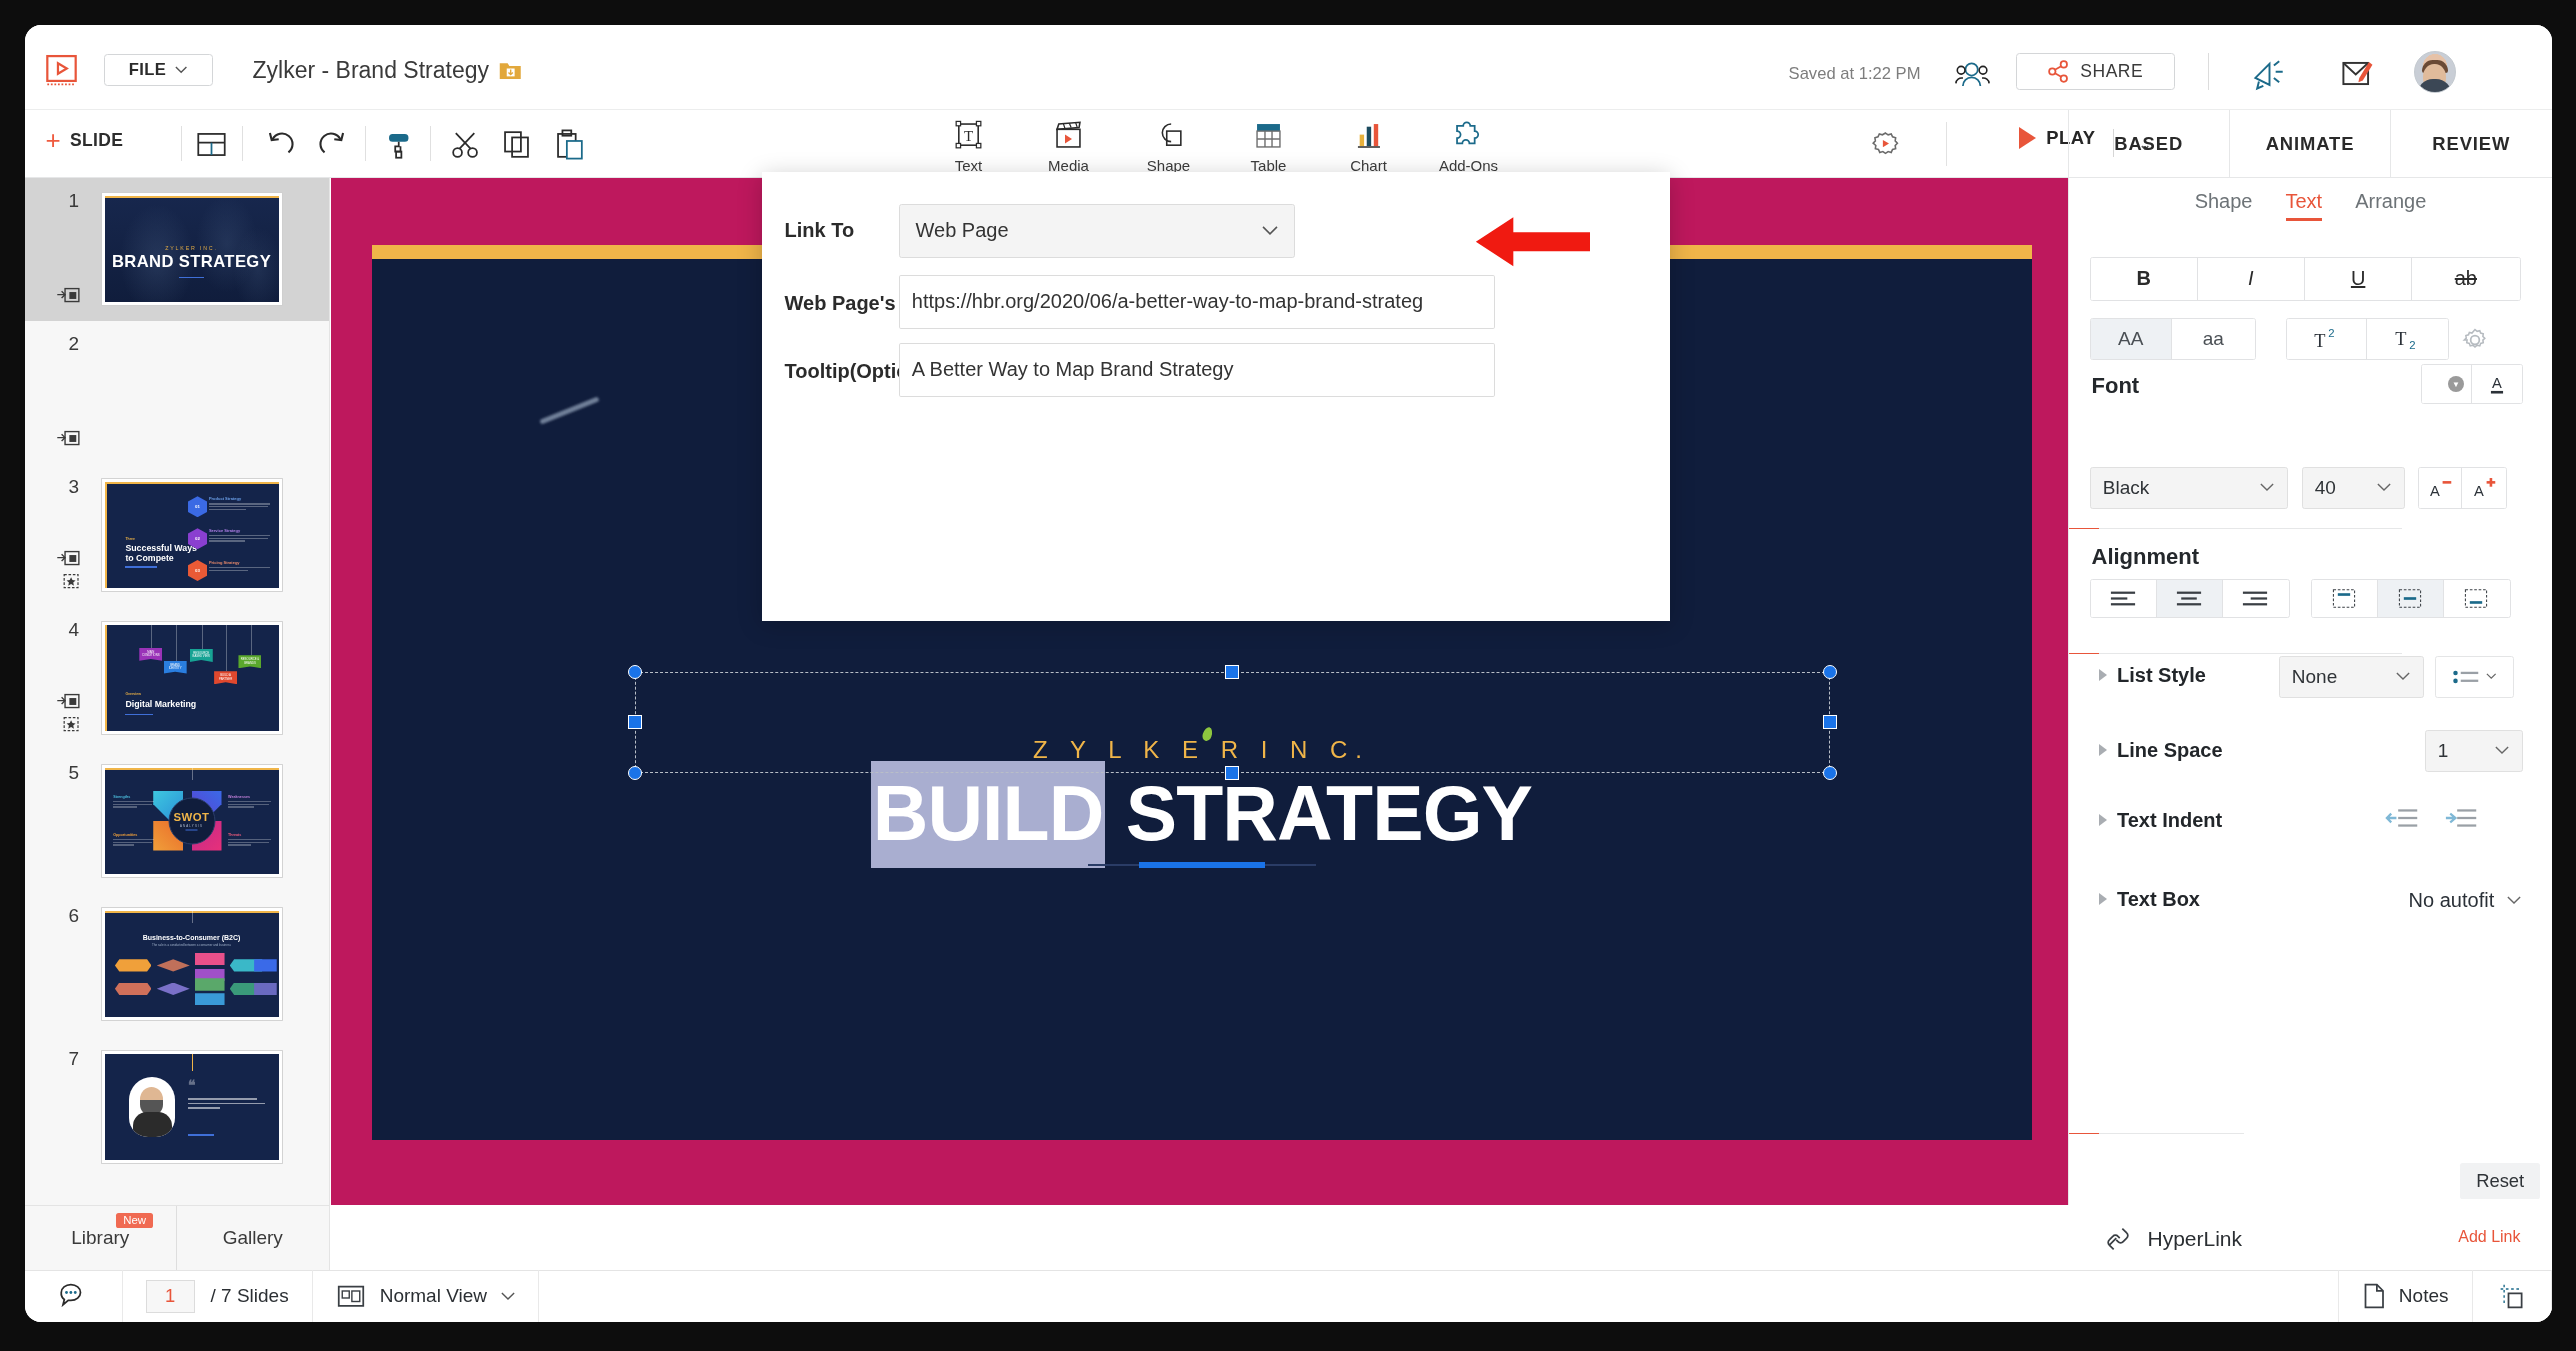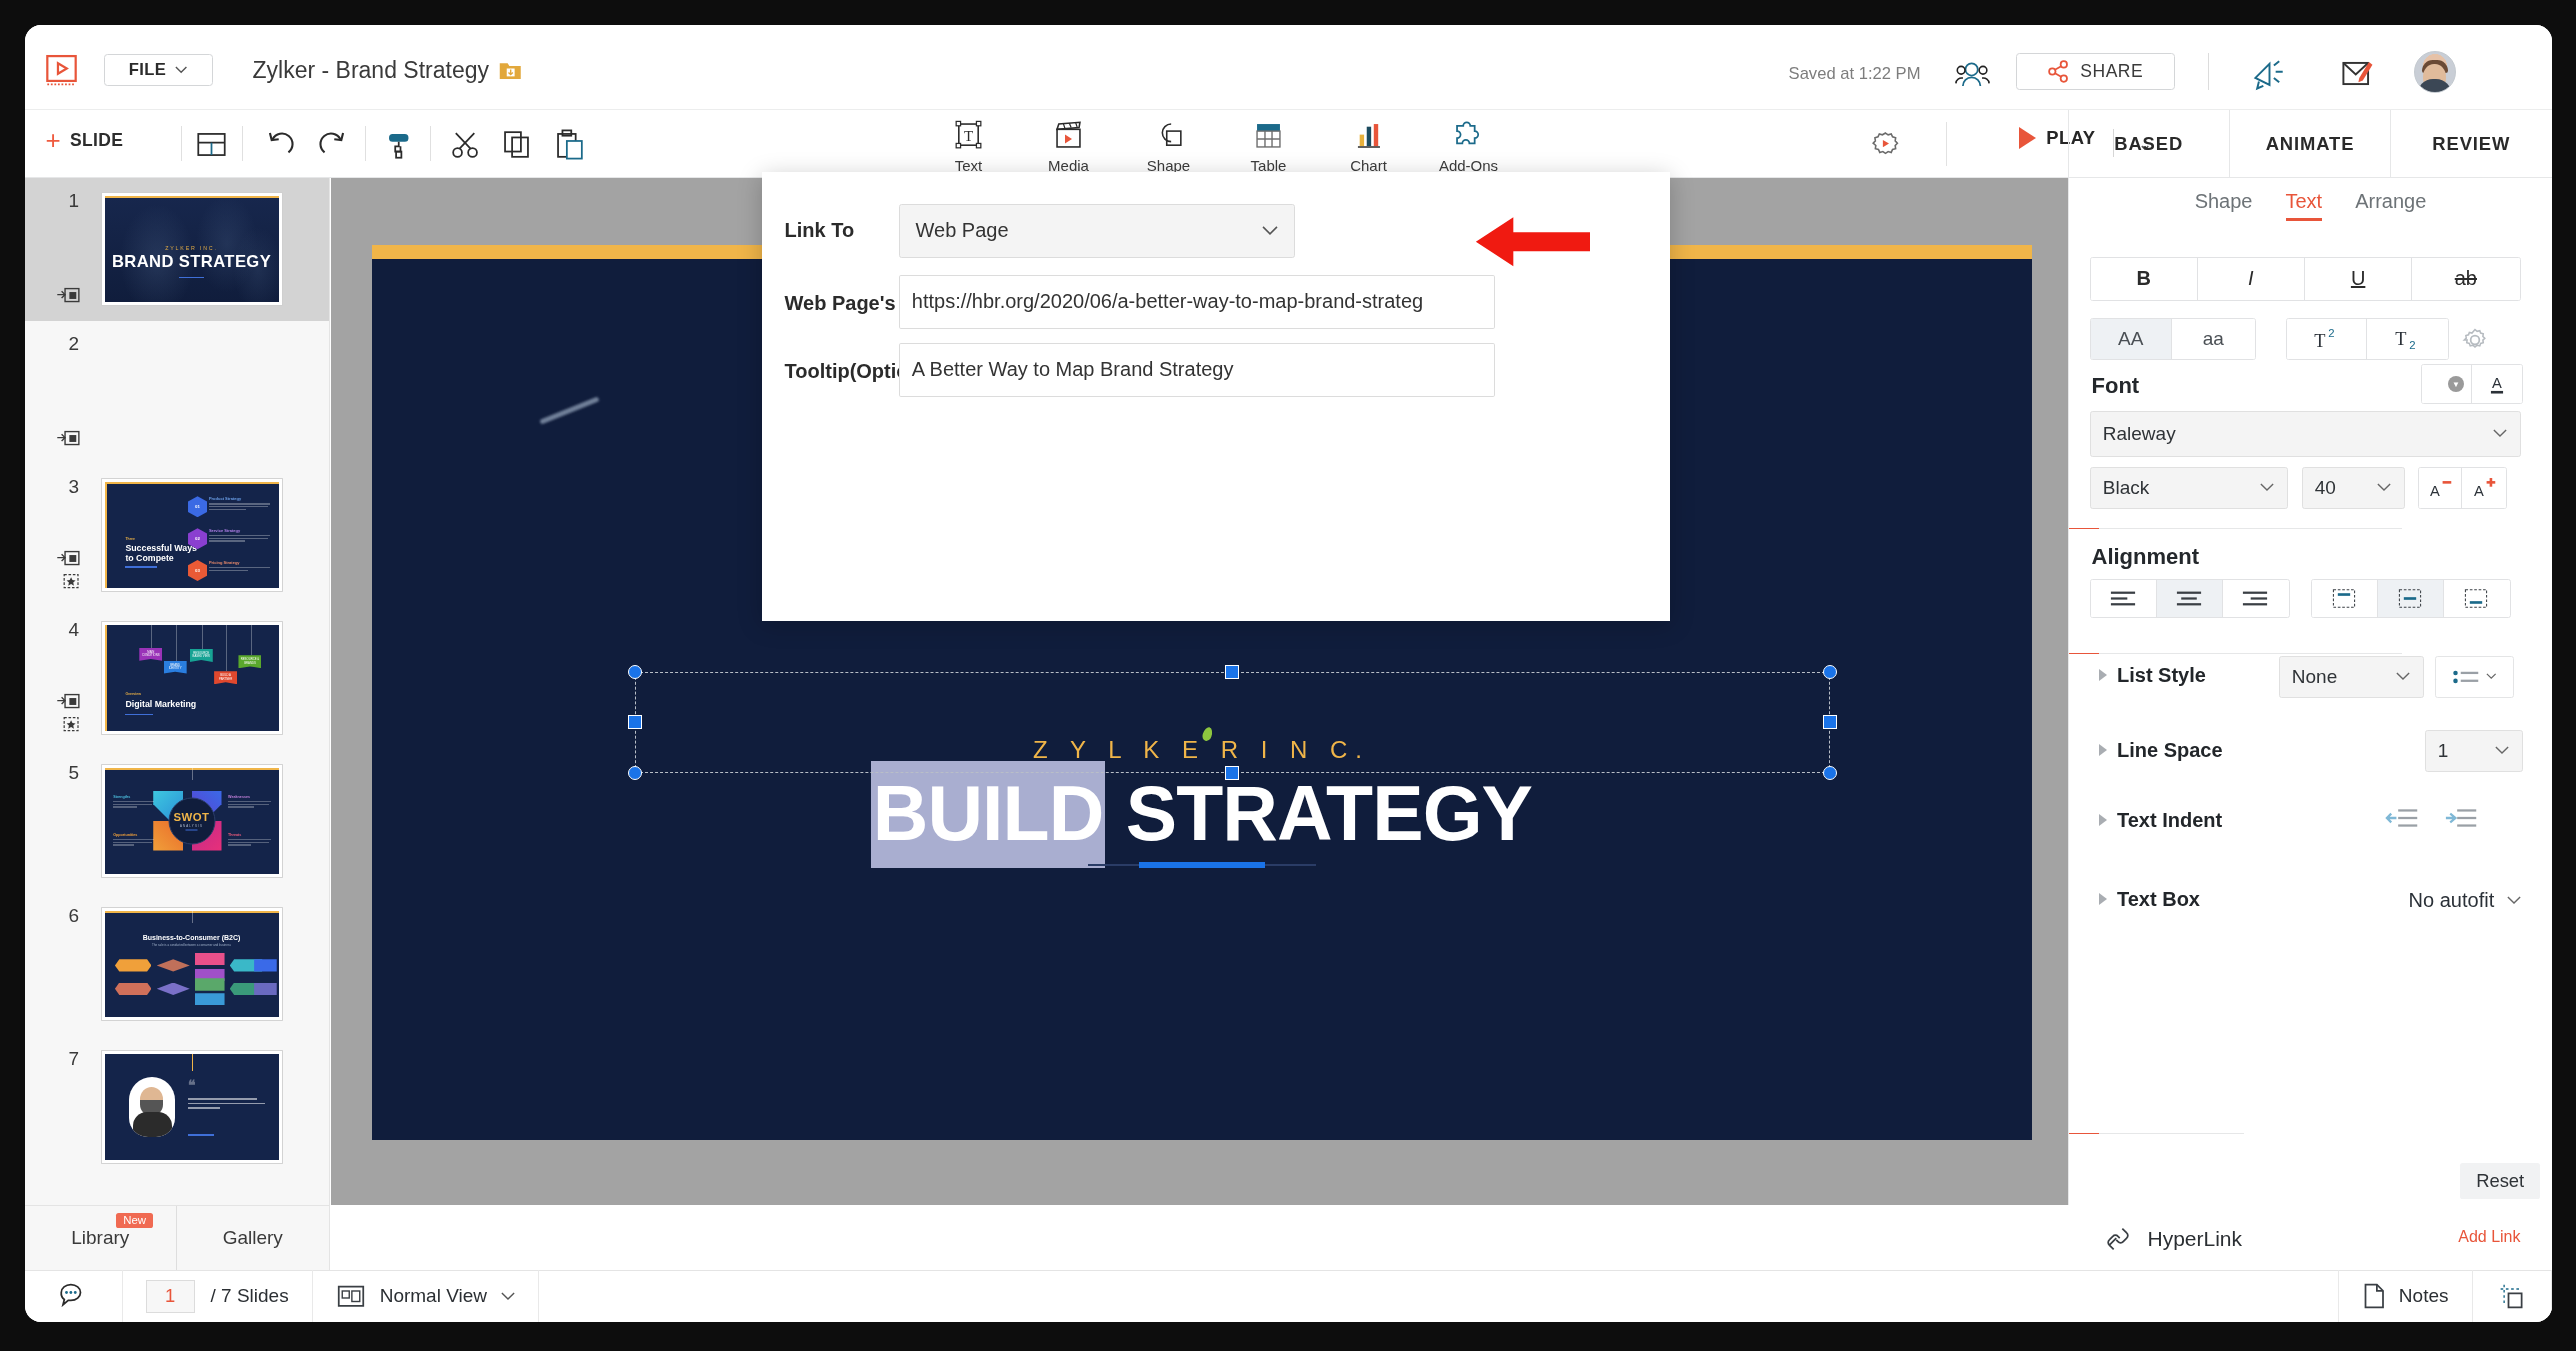--- a/index.html
+++ b/index.html
@@ -294,21 +294,21 @@
     position: absolute; left: 307px; top: 692px;
     width: 7px; height: 33px;
     display: flex; gap: 1.8px; cursor: col-resize;
   }
   .pane-grip i { width: 1.8px; height: 100%; background: #c4c4c4; display:block; }
 
   
   .canvas-area {
     position: absolute; left: 306px; top: 153px;
     width: 1740px; height: 1027px;
-    background: #a3a3a3;
+    background: #be185d;
     overflow: hidden;
   }
   .slide {
     position: absolute; left: 41px; top: 67px;
     width: 1660px; height: 895px;
     background: #101d3c;
     overflow: hidden;
   }
   .slide-gold { position: absolute; left:0; top:0; width:100%; height:14px; background:#f0b549; }
   .slide-bg {
@@ -1015,26 +1015,20 @@
         <div style="width:51px;height:39px;position:relative">
           <span style="position:absolute;right:7px;top:50%;margin-top:-8px;width:16px;height:16px;border-radius:50%;background:#9a9a9a;display:flex;align-items:center;justify-content:center;color:#fff;font-size:8px">▼</span>
         </div>
         <div style="width:50px;height:39px">
           <svg width="26" height="26" viewBox="0 0 30 30">
                 <text x="15" y="20" font-size="17" text-anchor="middle" fill="#2b3138" font-family="Liberation Sans, sans-serif">A</text>
                 <rect x="8" y="23" width="14" height="3" fill="#2b3138"></rect>
               </svg>
         </div>
       </div>
-      <div class="rp-select" style="left:21px;top:233px;width:431px;height:46px">
-        <span>Raleway</span>
-        <svg width="14" height="8.8" viewBox="0 0 16 10">
-              <path d="M1 1 L8 8 L15 1" fill="none" stroke="#666" stroke-width="1.6"></path>
-            </svg>
-      </div>
       <div class="rp-select" style="left:21px;top:289px;width:198px;height:42px">
         <span>Black</span>
         <svg width="14" height="8.8" viewBox="0 0 16 10">
               <path d="M1 1 L8 8 L15 1" fill="none" stroke="#666" stroke-width="1.6"></path>
             </svg>
       </div>
       <div class="rp-select" style="left:233px;top:289px;width:103px;height:42px">
         <span>40</span>
         <svg width="14" height="8.8" viewBox="0 0 16 10">
               <path d="M1 1 L8 8 L15 1" fill="none" stroke="#666" stroke-width="1.6"></path>

